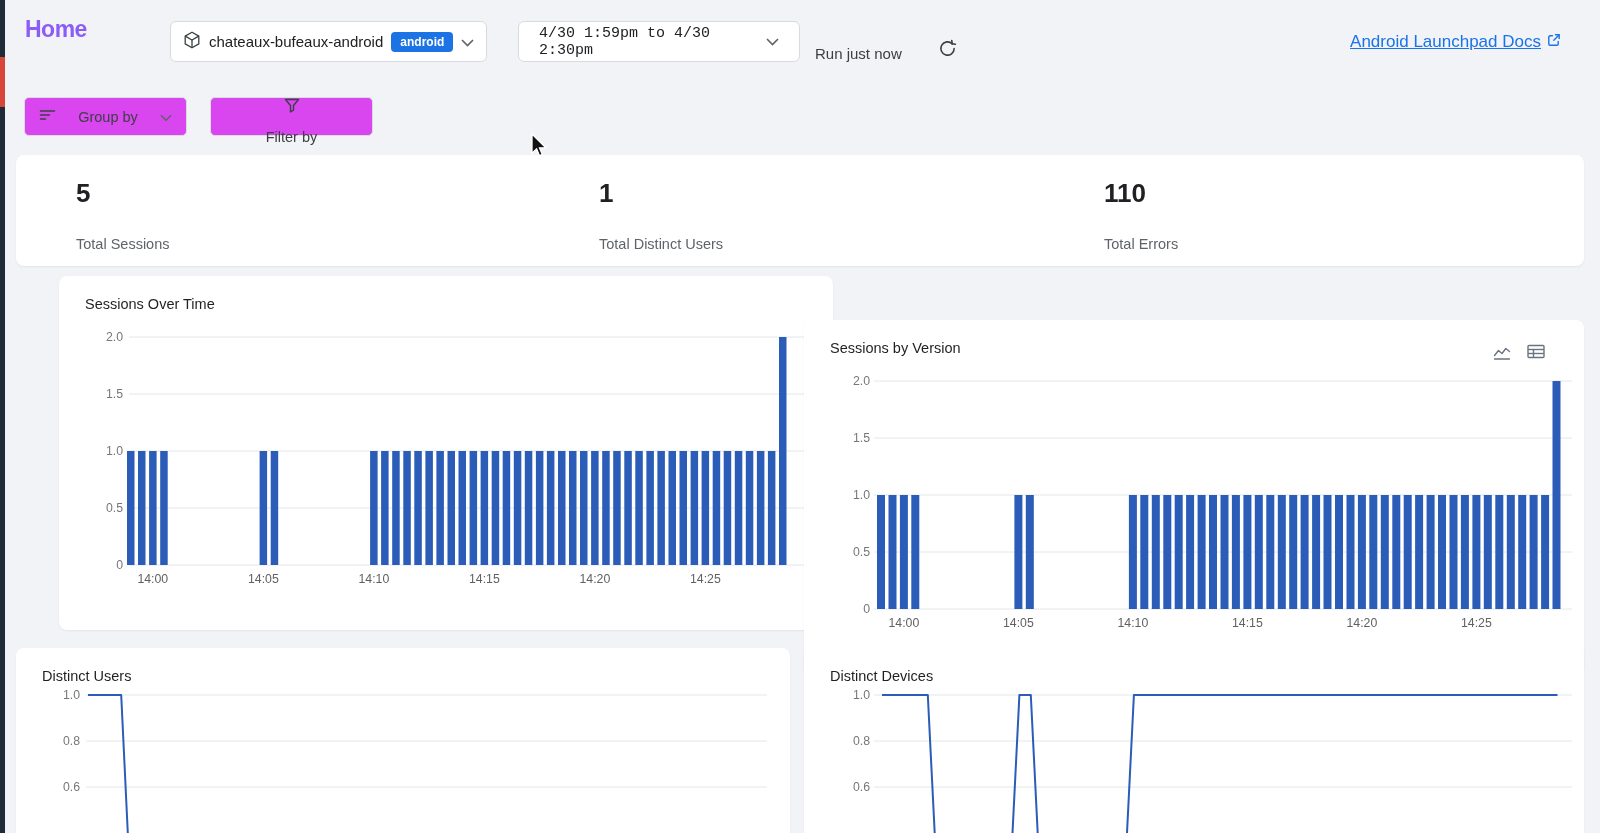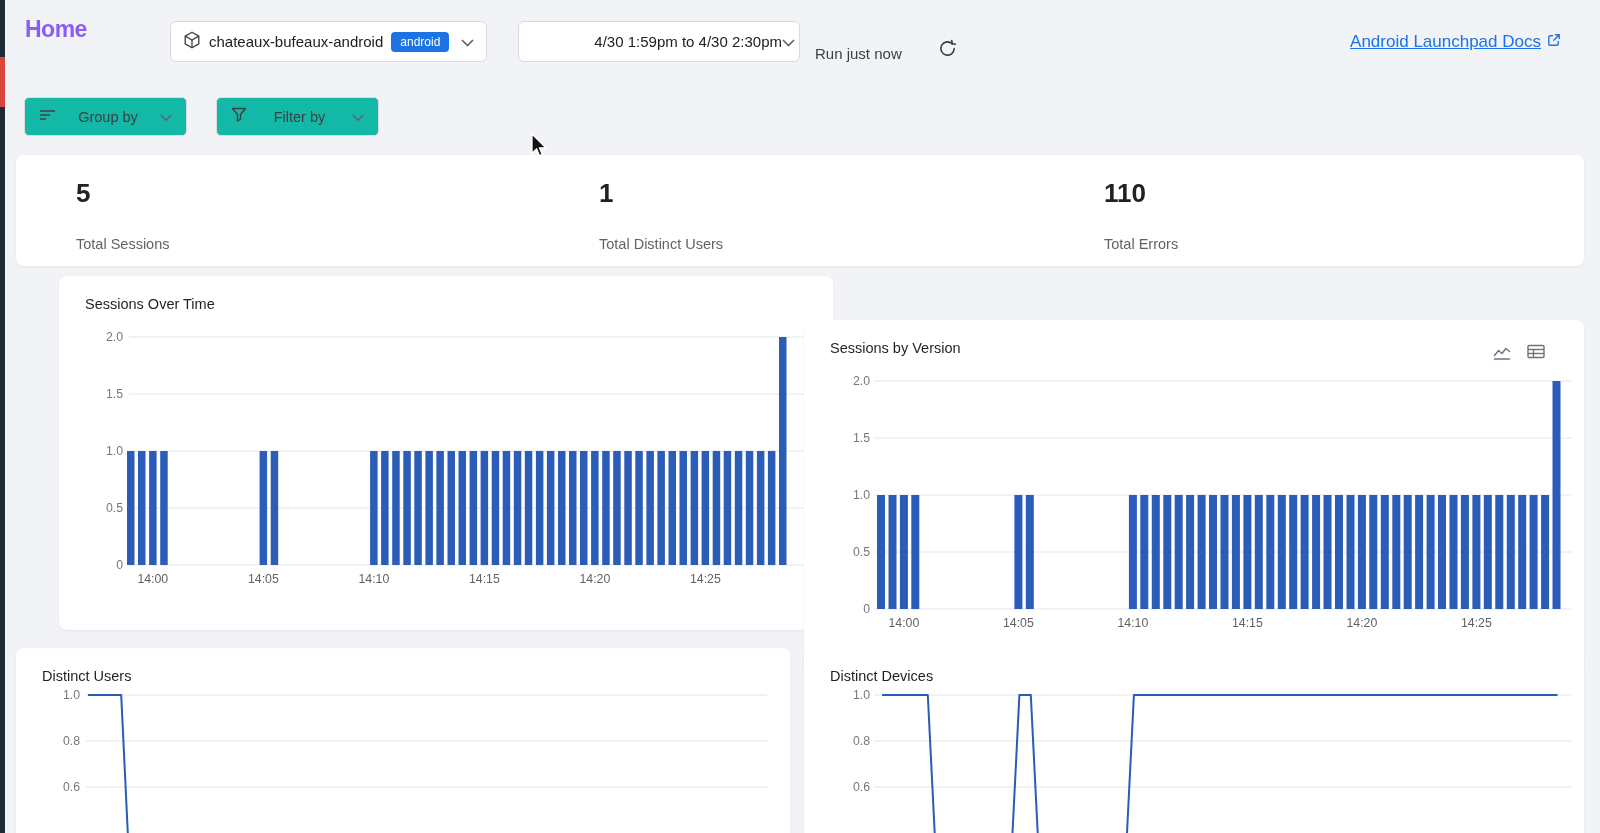--- a/index.html
+++ b/index.html
@@ -9,33 +9,33 @@
 
   
   .edge-strip { position:absolute; left:0; top:0; width:5px; height:833px; background:#202b3a; }
   .edge-strip .red { position:absolute; left:0; top:57px; width:5px; height:50px; background:#d8453a; }
 
   .page-title { position:absolute; left:25px; top:16px; font-size:23px; font-weight:700; letter-spacing:-0.5px; color:#8b5cf6; }
 
   .pill-box { position:absolute; top:21px; height:41px; background:#fff; border:1px solid #d7dbe0; border-radius:6px; display:flex; align-items:center; }
   .app-selector { left:170px; width:317px; padding:0 12px; gap:8px; cursor:pointer; }
   .app-name { font-size:15px; color:#202124; white-space:nowrap; }
-  .app-badge { background:#1b73e4; color:#fff; font-size:12px; font-weight:400; padding:3px 9px; border-radius:4px; }
-  .date-range { left:518px; width:282px; padding:0 4px; justify-content:flex-end; cursor:pointer; }
+  .app-badge { background:#1b73e4; color:#fff; font-size:12px; font-weight:700; padding:3px 9px; border-radius:4px; }
+  .date-range { left:518px; width:282px; padding:0 20px; justify-content:flex-end; cursor:pointer;font-family:Liberation Mono, monospace; }
   .date-text { font-size:15px; color:#202124; }
 
   .run-area { position:absolute; left:815px; top:21px; height:41px; display:flex; align-items:flex-end; gap:36px; }
   .run-text { font-size:15px; color:#3c4043; }
 
   .docs-link { position:absolute; right:39px; top:32px; display:flex; align-items:center; gap:6px; color:#1a73e8; font-size:17px; text-decoration:underline; cursor:pointer; }
 
-  .tool-btn { position:absolute; top:97px; height:39px; width:163px; background:#14b8a6; border:1px solid #dadce0; border-radius:5px; display:flex; align-items:center; padding:0 14px; gap:12px; cursor:pointer; }
+  .tool-btn { position:absolute; top:97px; height:39px; width:163px; background:#d946ef; border:1px solid #dadce0; border-radius:5px; display:flex; align-items:center; padding:0 14px; gap:12px; cursor:pointer; }
   .tool-btn .lbl { font-size:14.5px; color:#3c4043; flex:1; text-align:center; }
   #group-by { left:24px; }
-  #filter-by { left:216px; }
+  #filter-by { left:210px;flex-direction:column; }
 
   .card { position:absolute; background:#fff; border-radius:8px; box-shadow:0 1px 2px rgba(60,64,67,.08); }
   #stats-card { left:16px; top:155px; width:1568px; height:111px; }
   .stat { position:absolute; top:23px; }
   .stat .val { font-size:26px; font-weight:700; color:#202124; line-height:30px; }
   .stat .lab { margin-top:28px; font-size:14.5px; color:#5f6368; }
   #stat-0 { left:60px; } #stat-1 { left:583px; } #stat-2 { left:1088px; }
 
   #card-sot { left:16px; top:276px; width:774px; height:354px;margin-left:43px; }
   #card-sbv { left:804px; top:276px; width:780px; height:354px;margin-top:44px; }

